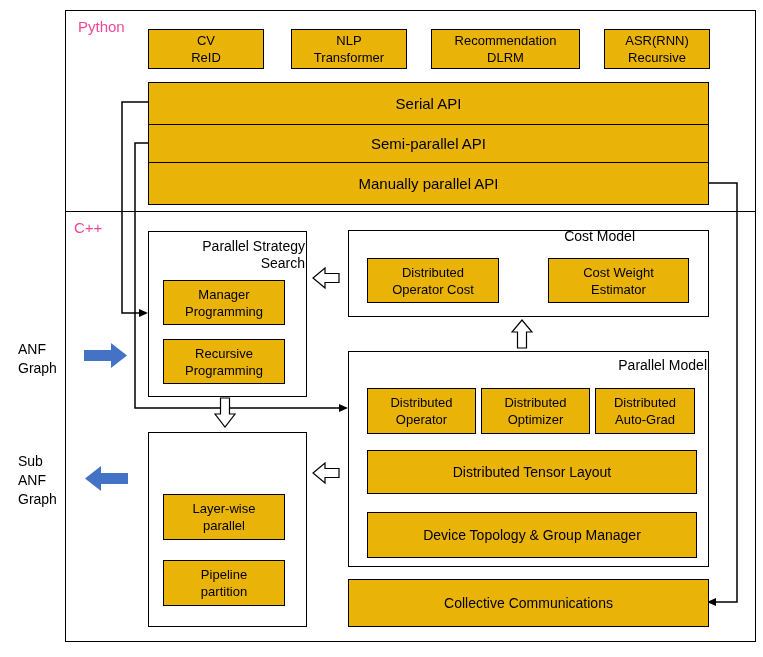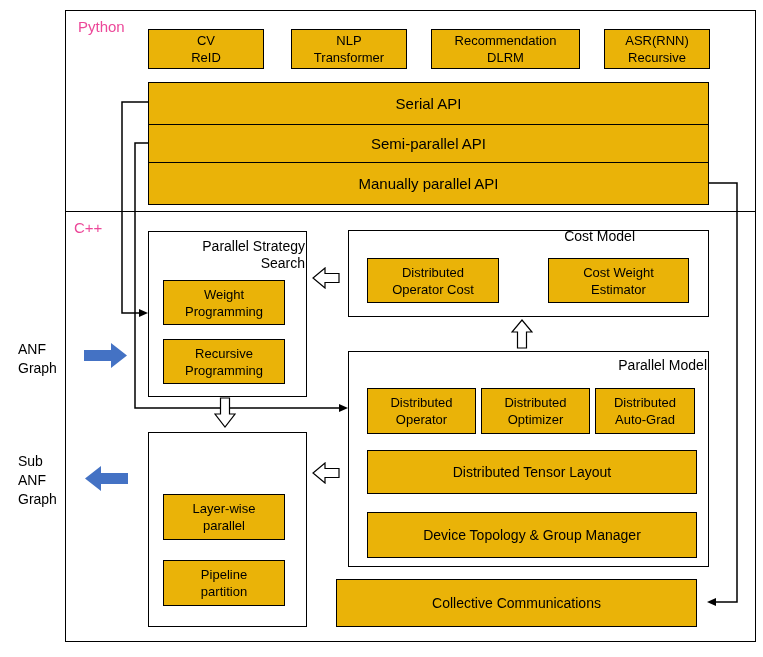--- a/index.html
+++ b/index.html
@@ -61,21 +61,21 @@
   <div class="box" style="left:604px;top:29px;width:104px;height:38px">ASR(RNN)
 Recursive</div>
 
   <div class="box api-bar" style="left:148px;top:122px;width:559px;height:41px">Semi-parallel API</div>
   <div class="box api-bar" style="left:148px;top:82px;width:559px;height:41px">Serial API</div>
   <div class="box api-bar" style="left:148px;top:162px;width:559px;height:41px">Manually parallel API</div>
 
   <div class="group-box" style="left:148px;top:231px;width:157px;height:164px"></div>
   <div class="box-title" style="left:148px;top:238px;width:157px">Parallel Strategy
 Search</div>
-  <div class="box" style="left:163px;top:280px;width:120px;height:43px">Weight
+  <div class="box" style="left:163px;top:280px;width:120px;height:43px">Manager
 Programming</div>
   <div class="box" style="left:163px;top:339px;width:120px;height:43px">Recursive
 Programming</div>
 
   <div class="group-box" style="left:348px;top:230px;width:359px;height:85px"></div>
   <div class="box-title" style="left:348px;top:228px;width:287px">Cost Model</div>
   <div class="box" style="left:367px;top:258px;width:130px;height:43px">Distributed
 Operator Cost</div>
   <div class="box" style="left:548px;top:258px;width:139px;height:43px">Cost Weight
 Estimator</div>
@@ -90,21 +90,21 @@
 Auto-Grad</div>
   <div class="box wide-item" style="left:367px;top:450px;width:328px;height:42px">Distributed Tensor Layout</div>
   <div class="box wide-item" style="left:367px;top:512px;width:328px;height:44px">Device Topology &amp; Group Manager</div>
 
   <div class="group-box" style="left:148px;top:432px;width:157px;height:193px"></div>
   <div class="box" style="left:163px;top:494px;width:120px;height:44px">Layer-wise
 parallel</div>
   <div class="box" style="left:163px;top:560px;width:120px;height:44px">Pipeline
 partition</div>
 
-  <div class="box wide-item" style="left:336px;top:579px;width:359px;height:46px">Collective Communications</div>
+  <div class="box wide-item" style="left:348px;top:579px;width:359px;height:46px">Collective Communications</div>
 
   <div class="side-label" style="left:18px;top:340px">ANF
 Graph</div>
   <div class="side-label" style="left:18px;top:452px">Sub
 ANF
 Graph</div>
 
   <svg class="arrow blue-arrow" style="left:84px;top:342px" width="44" height="27" viewBox="0 0 44 27">
     <polygon points="0,8 27,8 27,1 43,13.5 27,26 27,19 0,19"></polygon>
   </svg>

